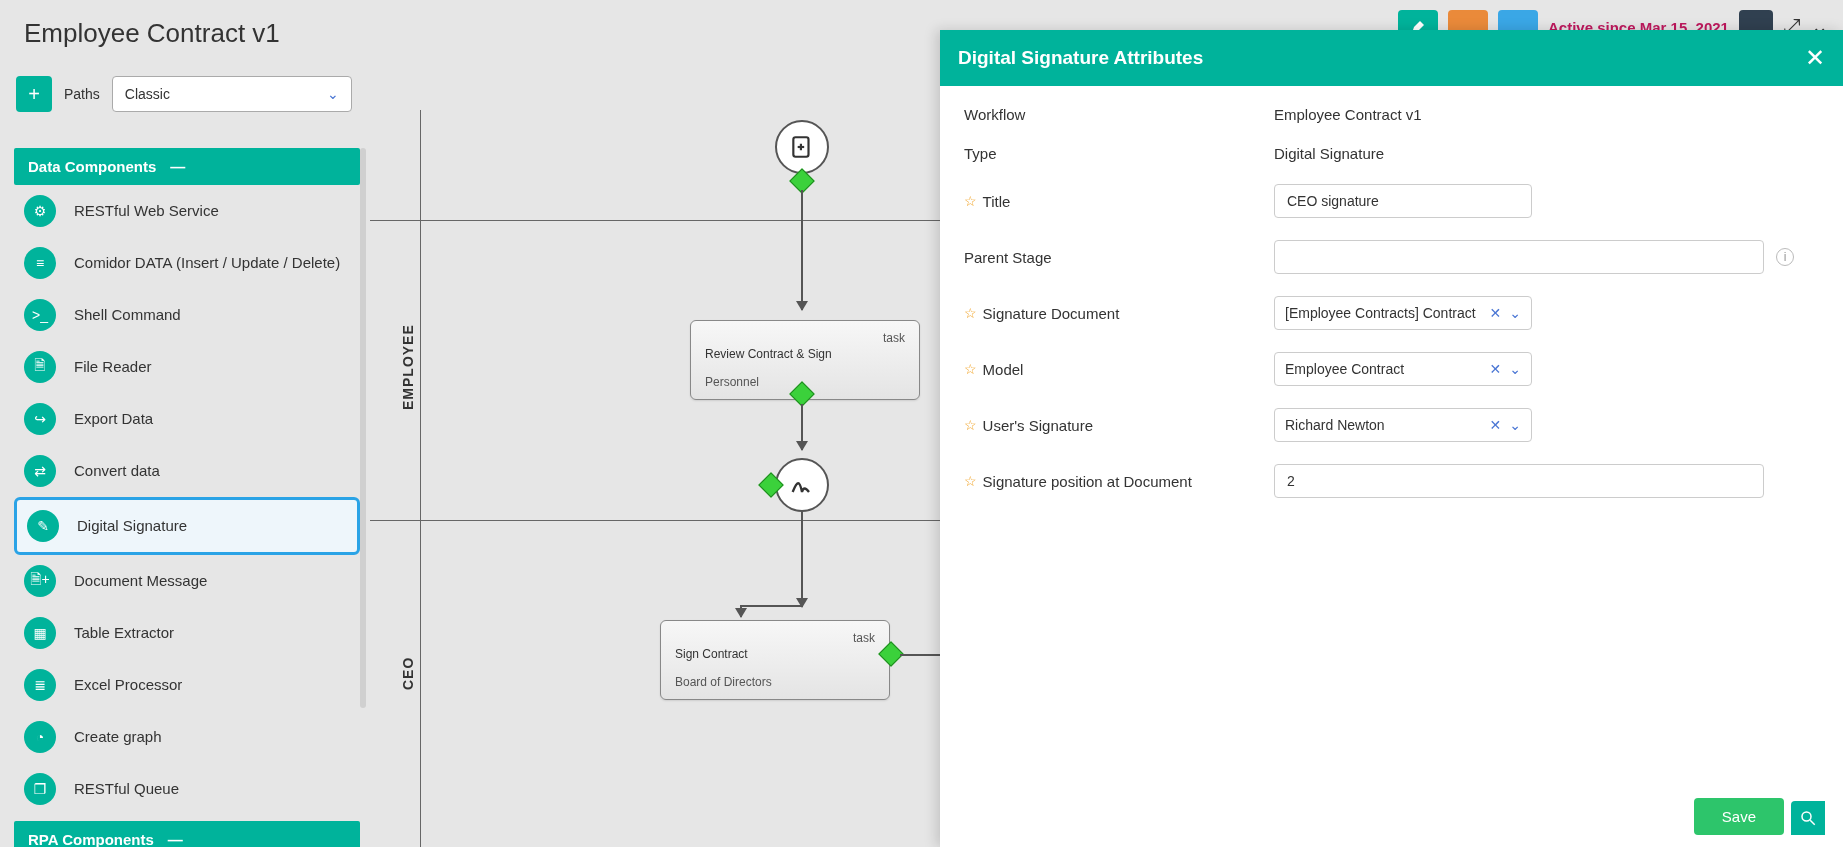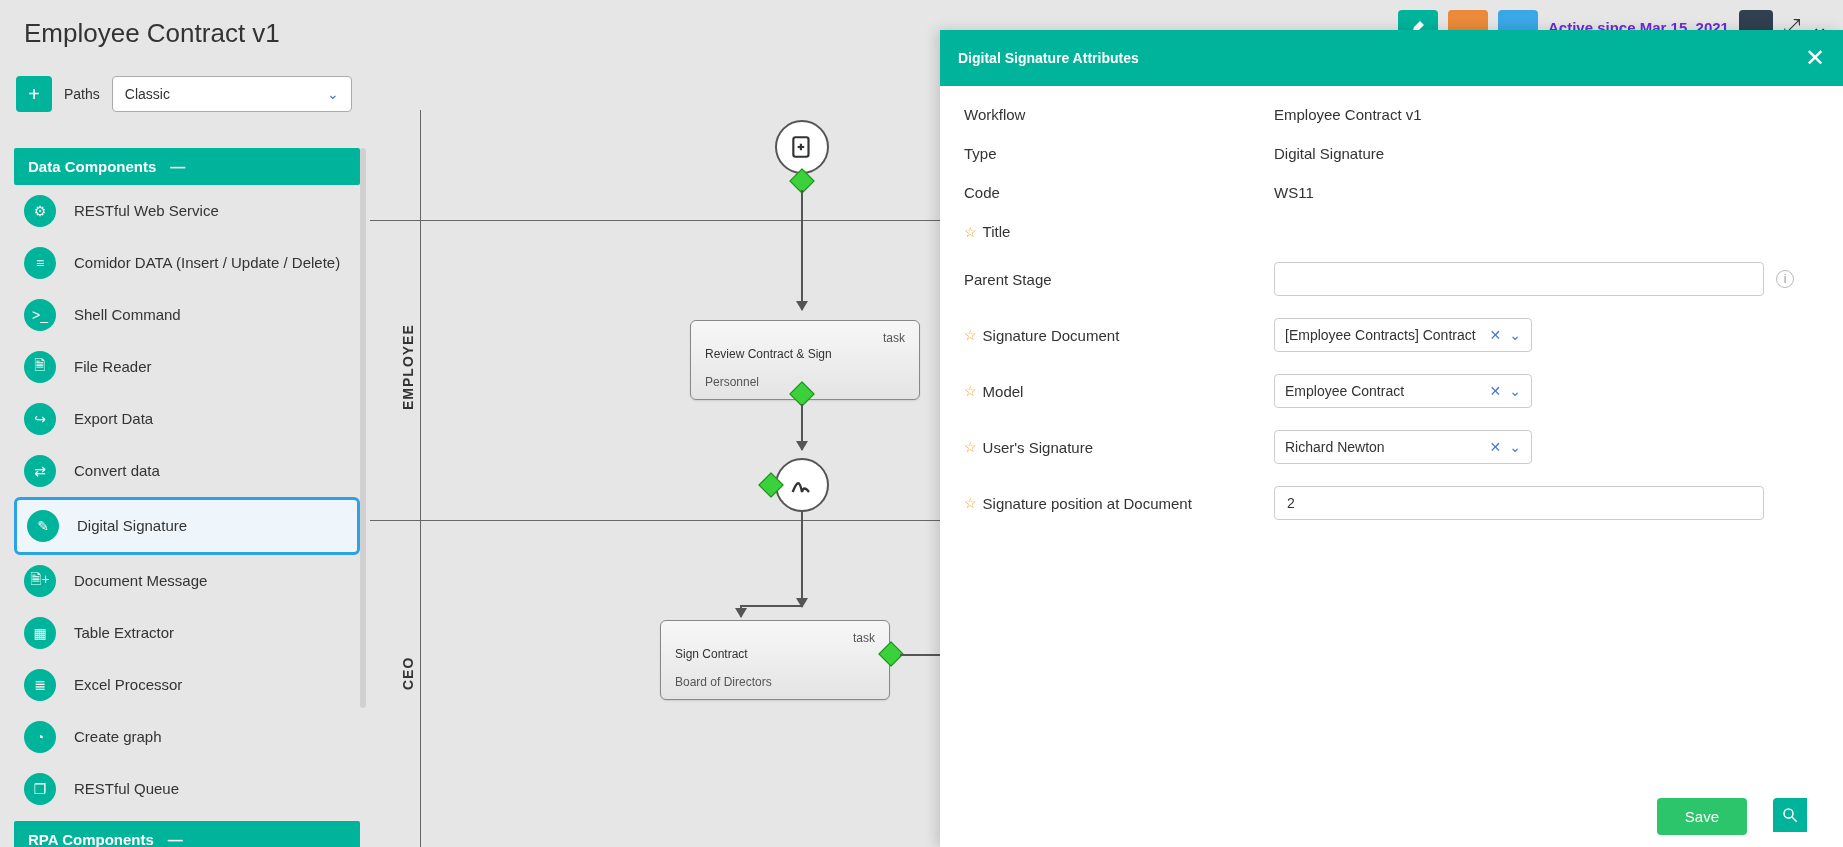--- a/index.html
+++ b/index.html
@@ -7,21 +7,21 @@
 
   
   .page-title { position: absolute; top: 18px; left: 24px; font-size: 26px; color: #333; font-weight: 400; }
 
   
   .top-toolbar { position: absolute; top: 10px; right: 14px; display: flex; align-items: center; gap: 10px; }
   .tbtn { width: 40px; height: 34px; border-radius: 4px; display:flex; align-items:center; justify-content:center; }
   .tbtn.green { background:#00b39b; color:#fff; }
   .tbtn.orange { background:#ea8a3a; color:#fff; }
   .tbtn.blue { background:#3aa7e6; color:#fff; }
-  .status-text { color:#6d28d9; font-size:15px; font-weight:600; }
+  .status-text { color:#be185d; font-size:15px; font-weight:600; }
   .darksq { width:34px; height:34px; background:#304050; border-radius:4px; display:flex;align-items:center;justify-content:center;color:#fff; }
   .chev { font-size:22px; color:#333; cursor:pointer; }
 
   
   .tools-row { position: absolute; top: 76px; left: 16px; display: flex; align-items: center; gap: 12px; }
   .search-box { width: 186px; height: 36px; border:1px solid #aaa; border-radius:4px; display:flex; align-items:center; padding:0 10px; background:#e6e6e6; }
   .search-box input { flex:1; border:none; background:transparent; outline:none; font-size:14px; color:#555; }
   .plus-btn { width:36px; height:36px; background:#00b39b; border-radius:4px; color:#fff; display:flex;align-items:center;justify-content:center;font-size:20px; cursor:pointer; }
   .paths-label { font-size:14px; color:#333; }
   .paths-select { width:240px; height:36px; border:1px solid #aaa; border-radius:4px; background:#fff; padding:8px 12px; display:flex;align-items:center;justify-content:space-between; font-size:14px; color:#333; cursor:pointer; }
@@ -47,33 +47,33 @@
   .task-node .t3 { margin-top:14px; color:#555; }
   .circle-node { position:absolute; width:54px; height:54px; border:2px solid #555; border-radius:50%; background:#fff; display:flex;align-items:center;justify-content:center; }
   .diamond { position:absolute; width:18px; height:18px; background:#3bd13b; border:1px solid #1e8a1e; transform:rotate(45deg); }
   .arrow-v { position:absolute; width:2px; background:#555; }
   .arrow-v::after { content:''; position:absolute; bottom:-1px; left:-5px; border-left:6px solid transparent; border-right:6px solid transparent; border-top:10px solid #555; }
   .arrow-h { position:absolute; height:2px; background:#555; }
 
   
   .right-panel { position:absolute; top:30px; right:0; width:903px; bottom:0; background:#fff; box-shadow:-4px 0 12px rgba(0,0,0,.15); display:flex; flex-direction:column; }
   .rp-header { background:#00b39b; color:#fff; padding:14px 18px; display:flex; align-items:center; justify-content:space-between; }
-  .rp-header h2 { font-size:14px; font-weight:600; }
+  .rp-header h2 { font-size:19px; font-weight:600; }
   .close-x { font-size:24px; cursor:pointer; color:#fff; }
   .rp-body { flex:1; padding:20px 24px; overflow:auto; }
   .form-row { display:flex; align-items:center; margin-bottom:22px; }
   .form-row .flabel { width:310px; font-size:15px; color:#333; display:flex; align-items:center; gap:6px; }
   .form-row .fval { font-size:15px; color:#333; }
   .star { color:#f0a020; font-size:14px; }
   .finput { width:258px; height:34px; border:1px solid #ccc; border-radius:4px; padding:0 12px; font-size:14px; color:#333; background:#fff; }
   .finput.wide { width:490px; }
   .fselect { width:258px; height:34px; border:1px solid #ccc; border-radius:4px; padding:0 10px; font-size:14px; color:#333; display:flex; align-items:center; justify-content:space-between; gap:10px; background:#fff; cursor:pointer; }
   .fselect .xclr { display:flex; gap:8px; align-items:center; color:#4a76d4; }
   .info-ic { margin-left:12px; color:#999; width:18px;height:18px;border:1px solid #bbb;border-radius:50%;display:inline-flex;align-items:center;justify-content:center;font-size:12px; }
-  .rp-footer { padding:12px 36px; display:flex; justify-content:flex-end; gap:26px; align-items:flex-start; }
+  .rp-footer { padding:12px 18px; display:flex; justify-content:flex-end; gap:7px; align-items:flex-end; }
   .save-btn { background:#2dc56b; color:#fff; border:none; border-radius:4px; padding:10px 28px; font-size:15px; cursor:pointer; }
   .save-corner { width:34px; height:34px; background:#00b39b; border-radius:4px 0 0 0; display:flex;align-items:center;justify-content:center; color:#fff; }
 
   .scrolltrack { position:absolute; top:148px; left:360px; width:6px; height:560px; background:#d0d0d0; border-radius:3px; }
 </style>
 </head>
 <body>
 
 <div class="page-title">Employee Contract v1</div>
 
@@ -223,30 +223,27 @@
     <div class="form-row">
       <div class="flabel">Workflow</div>
       <div class="fval">Employee Contract v1</div>
     </div>
 
     <div class="form-row">
       <div class="flabel">Type</div>
       <div class="fval">Digital Signature</div>
     </div>
 
-    <div class="form-row">
-      <div class="flabel">Code</div>
-      <div class="fval">WS11</div>
-    </div>
 
     <div class="form-row">
       <div class="flabel">
           <span class="star">☆</span>
           <span>Title</span>
         </div>
+      <input class="finput" value="CEO signature" style="">
     </div>
 
     <div class="form-row">
       <div class="flabel">Parent Stage</div>
       <input class="finput wide" value="" style="">
       <span class="info-ic">i</span>
     </div>
 
     <div class="form-row">
       <div class="flabel">

